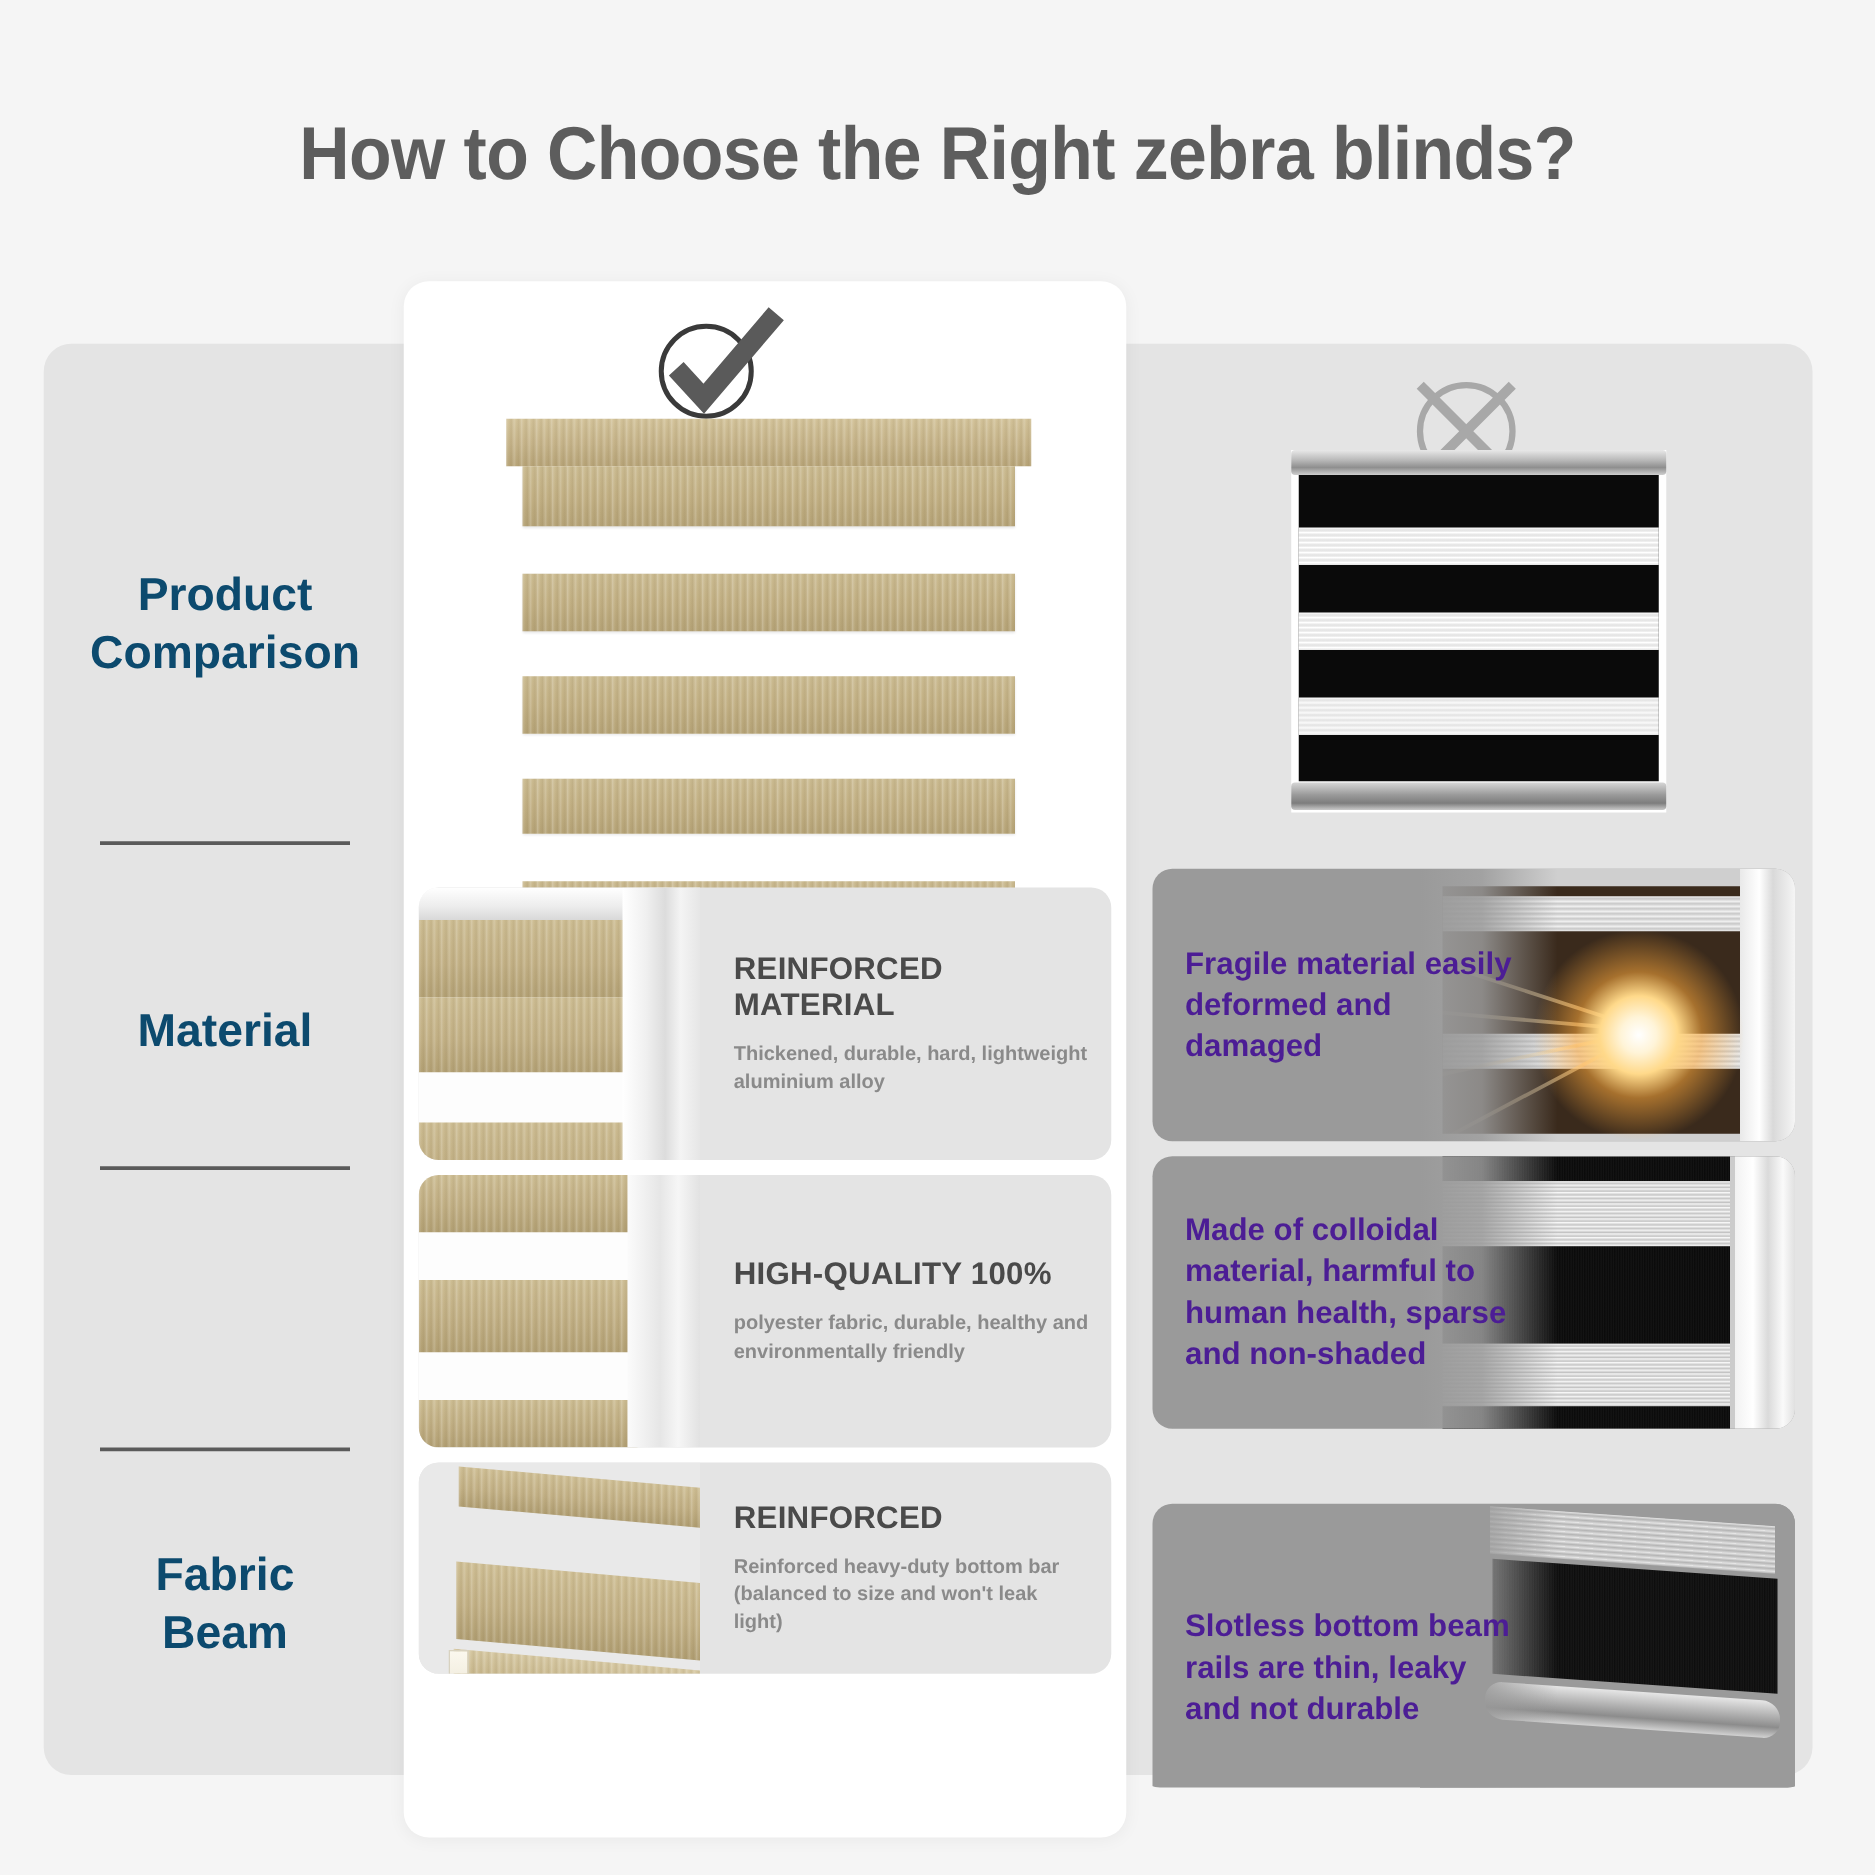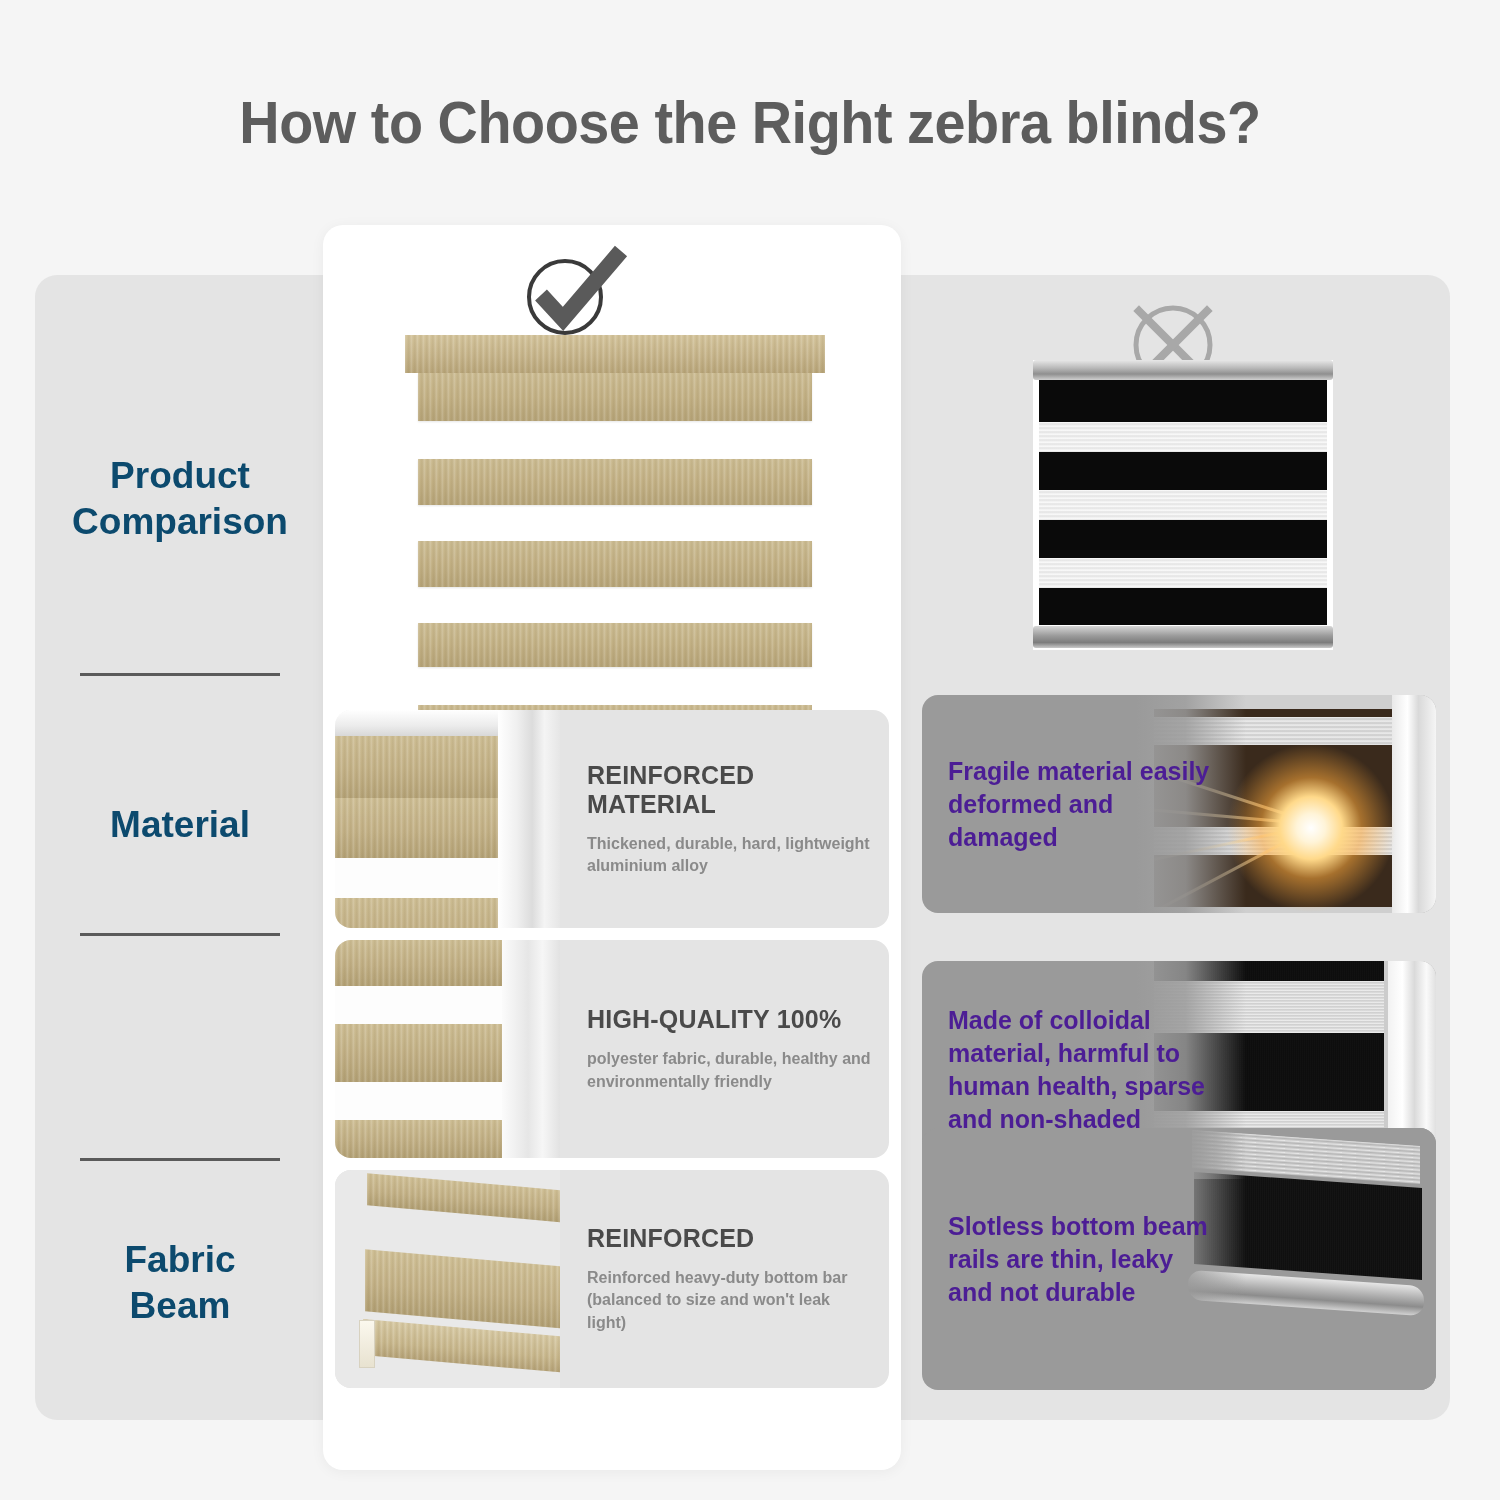--- a/index.html
+++ b/index.html
@@ -194,42 +194,42 @@
   .feat-good {
     position: absolute;
     left: 12px;
     width: 554px;
     background: #e4e4e4;
     border-radius: 16px;
     overflow: hidden;
   }
   .feat-good.f0 { top: 485px;  height: 218px; }
   .feat-good.f1 { top: 715px;  height: 218px; }
-  .feat-good.f2 { top: 945px;  height: 218px; }
+  .feat-good.f2 { top: 945px;  height: 169px; }
 
   .feat-img { position: absolute; left: 0; top: 0; width: 225px; height: 100%; overflow: hidden; }
   .feat-text { position: absolute; left: 252px; top: 0; right: 16px; height: 100%;
                display: flex; flex-direction: column; justify-content: center; }
   .feat-head {
     font-size: 25px; font-weight: 700; color: #4a4a4a; letter-spacing: 0.2px;
     margin-bottom: 14px;
   }
   .feat-body { font-size: 16px; color: #8a8a8a; line-height: 1.38; font-weight: bold; }
 
   .feat-bad {
     position: absolute;
     left: 14px;
     width: 514px;
     border-radius: 16px;
     overflow: hidden;
     background: #9a9a9a;
   }
   .feat-bad.f0 { top: 430px; height: 218px; }
-  .feat-bad.f1 { top: 660px; height: 218px; margin-top: 36px; }
-  .feat-bad.f2 { top: 863px; height: 262px; }
+  .feat-bad.f1 { top: 660px; height: 218px; }
+  .feat-bad.f2 { top: 938px; height: 262px; }
 
   .bad-text {
     position: absolute; left: 26px; top: 0; width: 265px; height: 100%;
     display: flex; align-items: center;
     font-size: 25px; font-weight: 700; color: #4c1d95; line-height: 1.32;
     z-index: 3;
   }
   .bad-img { position: absolute; right: 0; top: 0; width: 300px; height: 100%; overflow: hidden; }
   .bad-img::after {
     content: ""; position: absolute; left: 0; top: 0; width: 110px; height: 100%;

